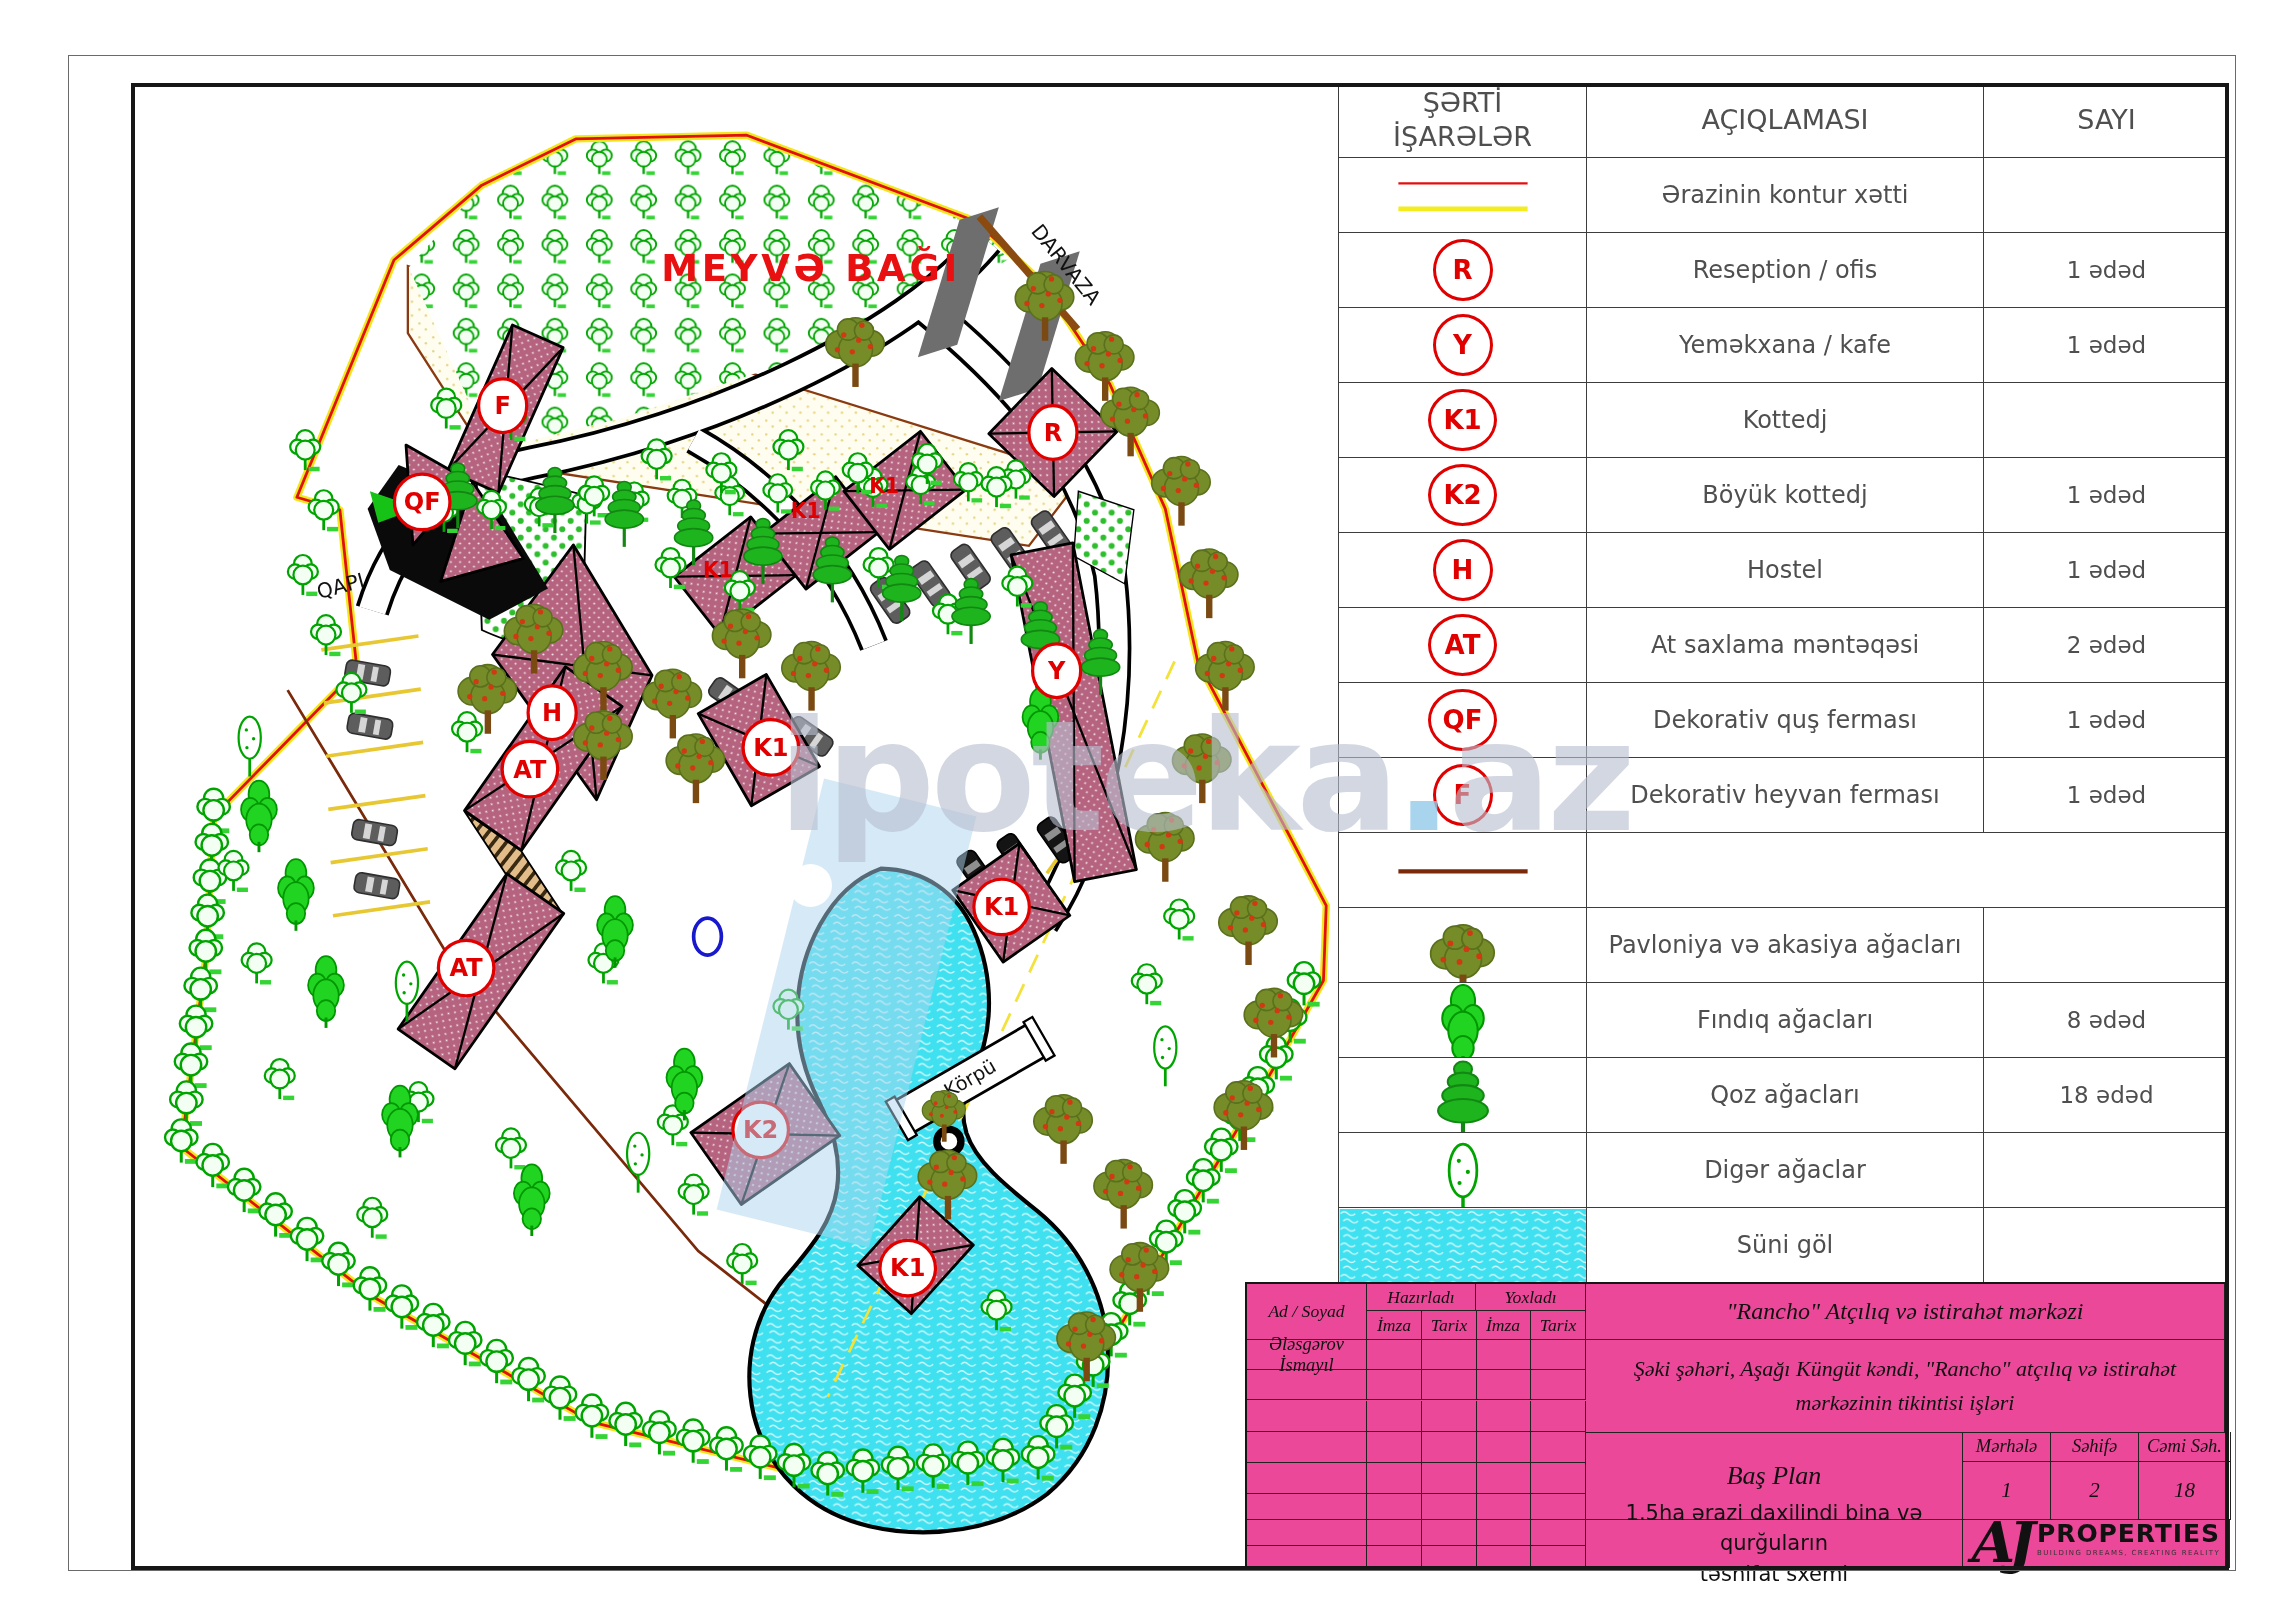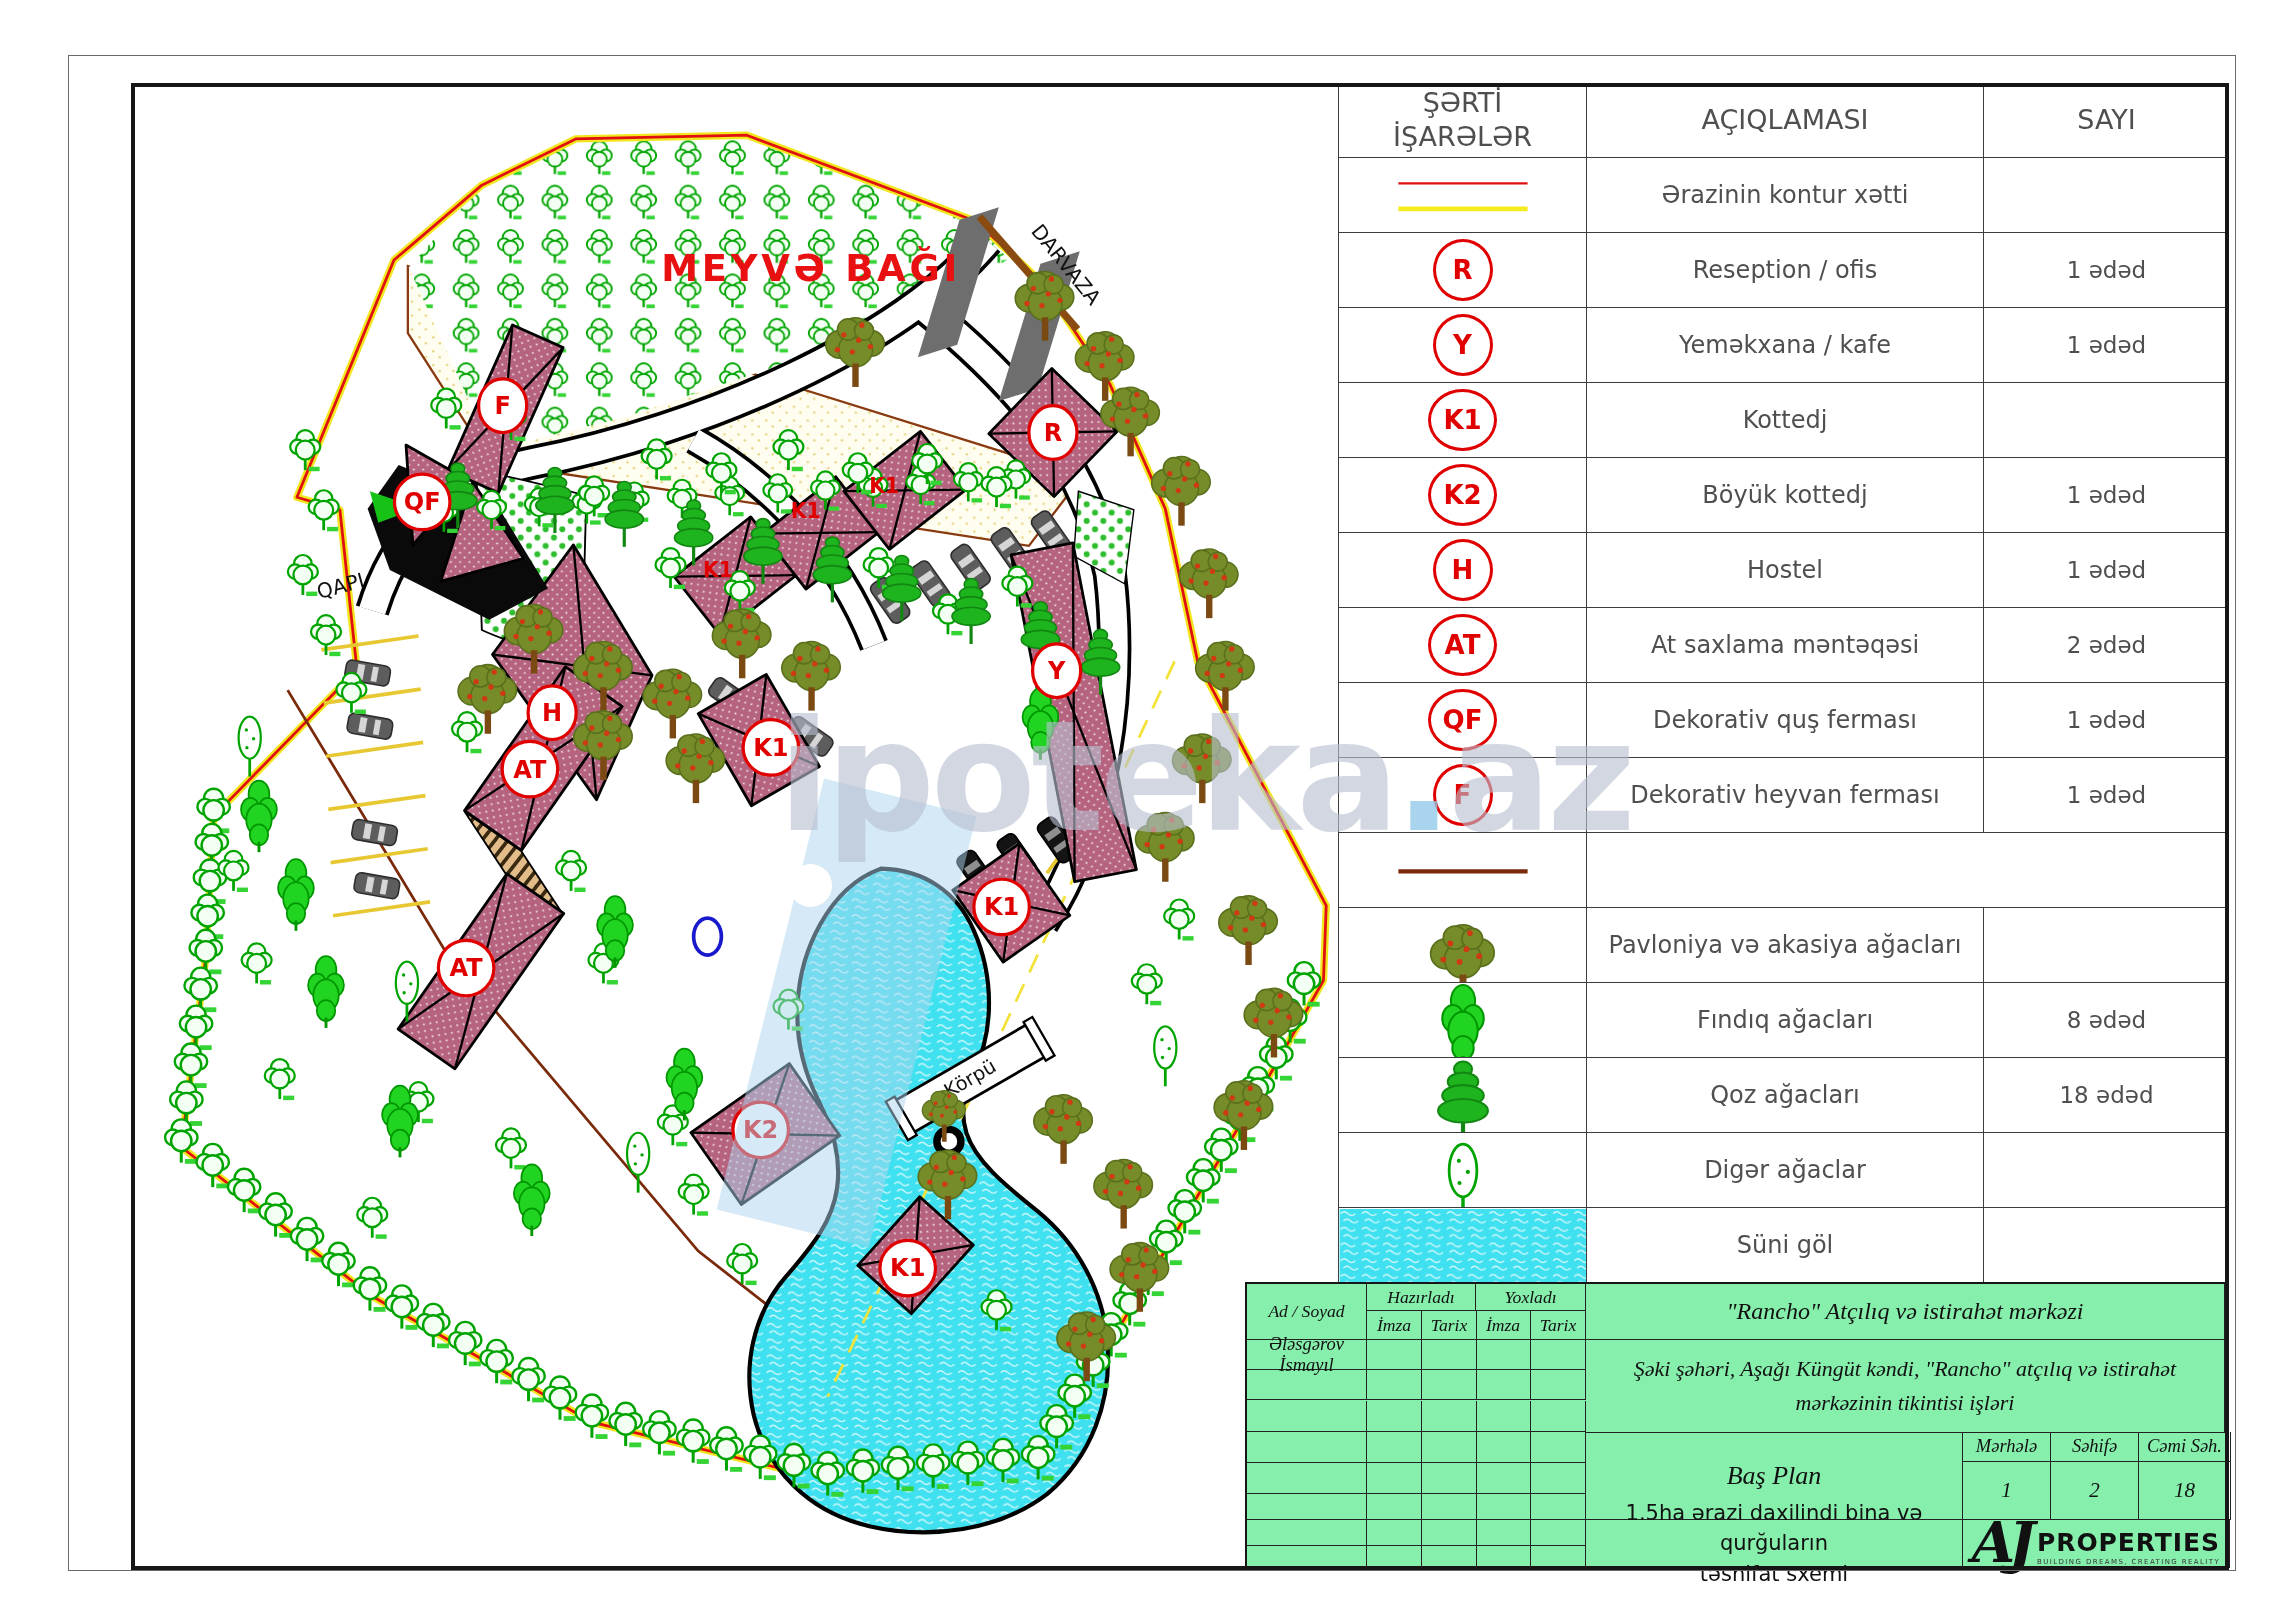--- a/index.html
+++ b/index.html
@@ -16,36 +16,36 @@
   .lg-c1{width:248px;display:flex;align-items:center;justify-content:center;border-right:1.9px solid #3d3d3d;box-sizing:border-box;overflow:hidden;}
   .lg-c2{width:397px;display:flex;align-items:center;justify-content:center;border-right:1.9px solid #3d3d3d;box-sizing:border-box;
          color:#4f4f4f;font-size:24px;text-align:center;}
   .lg-c3{flex:1;display:flex;align-items:center;justify-content:center;color:#4f4f4f;font-size:23px;}
   .lg-head .lg-c1,.lg-head .lg-c2,.lg-head .lg-c3{color:#4f4f4f;font-size:27px;text-align:center;line-height:1.25;}
   .lgbadge{display:inline-flex;width:54px;height:56px;border:3.2px solid #e10000;border-radius:50%;
            color:#e10000;font-weight:bold;font-size:26px;align-items:center;justify-content:center;background:#fff;}
   .lgbadge.w{width:63px;}
   .lakecell{padding:0;}
   
-  .tb{left:1245px;top:1282px;width:983px;height:287px;z-index:10;background:#86efac;border:2.8px solid #161616;box-sizing:border-box;}
+  .tb{left:1245px;top:1282px;width:983px;height:287px;z-index:10;background:#ec4899;border:2.8px solid #161616;box-sizing:border-box;}
   .tc{position:absolute;border-right:1.4px solid #222;border-bottom:1.4px solid #222;box-sizing:border-box;
       display:flex;align-items:center;justify-content:center;text-align:center;color:#111;}
   .ser{font-family:"Liberation Serif",serif;font-style:italic;}
   .tb .lab{font-size:17.6px;}
   .tb .name{font-size:18.5px;}
   .proj{font-size:24px;}
   .loc{font-size:22px;line-height:1.55;}
   .basplan{font-size:26px;}
   .stageh{font-size:18.5px;}
   .stagev{font-size:21px;}
   .note{font-family:"DejaVu Sans",sans-serif;font-style:normal;font-size:21px;line-height:1.45;align-items:center;}
   .logo{flex-direction:column;}
   .logorow{display:flex;align-items:flex-end;}
   .aj{font-family:"DejaVu Serif",serif;font-style:italic;font-weight:bold;font-size:56px;line-height:.9;letter-spacing:-6.5px;padding:0 8.3px 2.8px 0;}
-  .propwrap{display:flex;flex-direction:column;align-items:flex-start;padding-bottom:4px;}
+  .propwrap{display:flex;flex-direction:column;align-items:flex-start;padding-bottom:13px;}
   .prop{font-size:25px;font-weight:bold;letter-spacing:0.9px;line-height:1;}
   .tag{font-size:7px;letter-spacing:1.4px;color:#333;margin-top:2.8px;}
   
   .wm{left:749px;top:694px;width:796px;height:578px;z-index:20;pointer-events:none;}
   .wm-sq{position:absolute;left:18.5px;top:97px;width:157px;height:444px;background:rgba(172,214,238,.5);transform:rotate(14deg);}
   .wm-ci{position:absolute;left:40px;top:170px;width:43px;height:43px;border-radius:50%;background:#fff;}
   .wm-tx{position:absolute;left:29px;top:-5.6px;font-size:153px;font-weight:bold;letter-spacing:-4.6px;
          color:rgba(184,191,206,.62);white-space:nowrap;}
   .wm-tx .dot{color:rgba(146,203,233,.8);}
   

